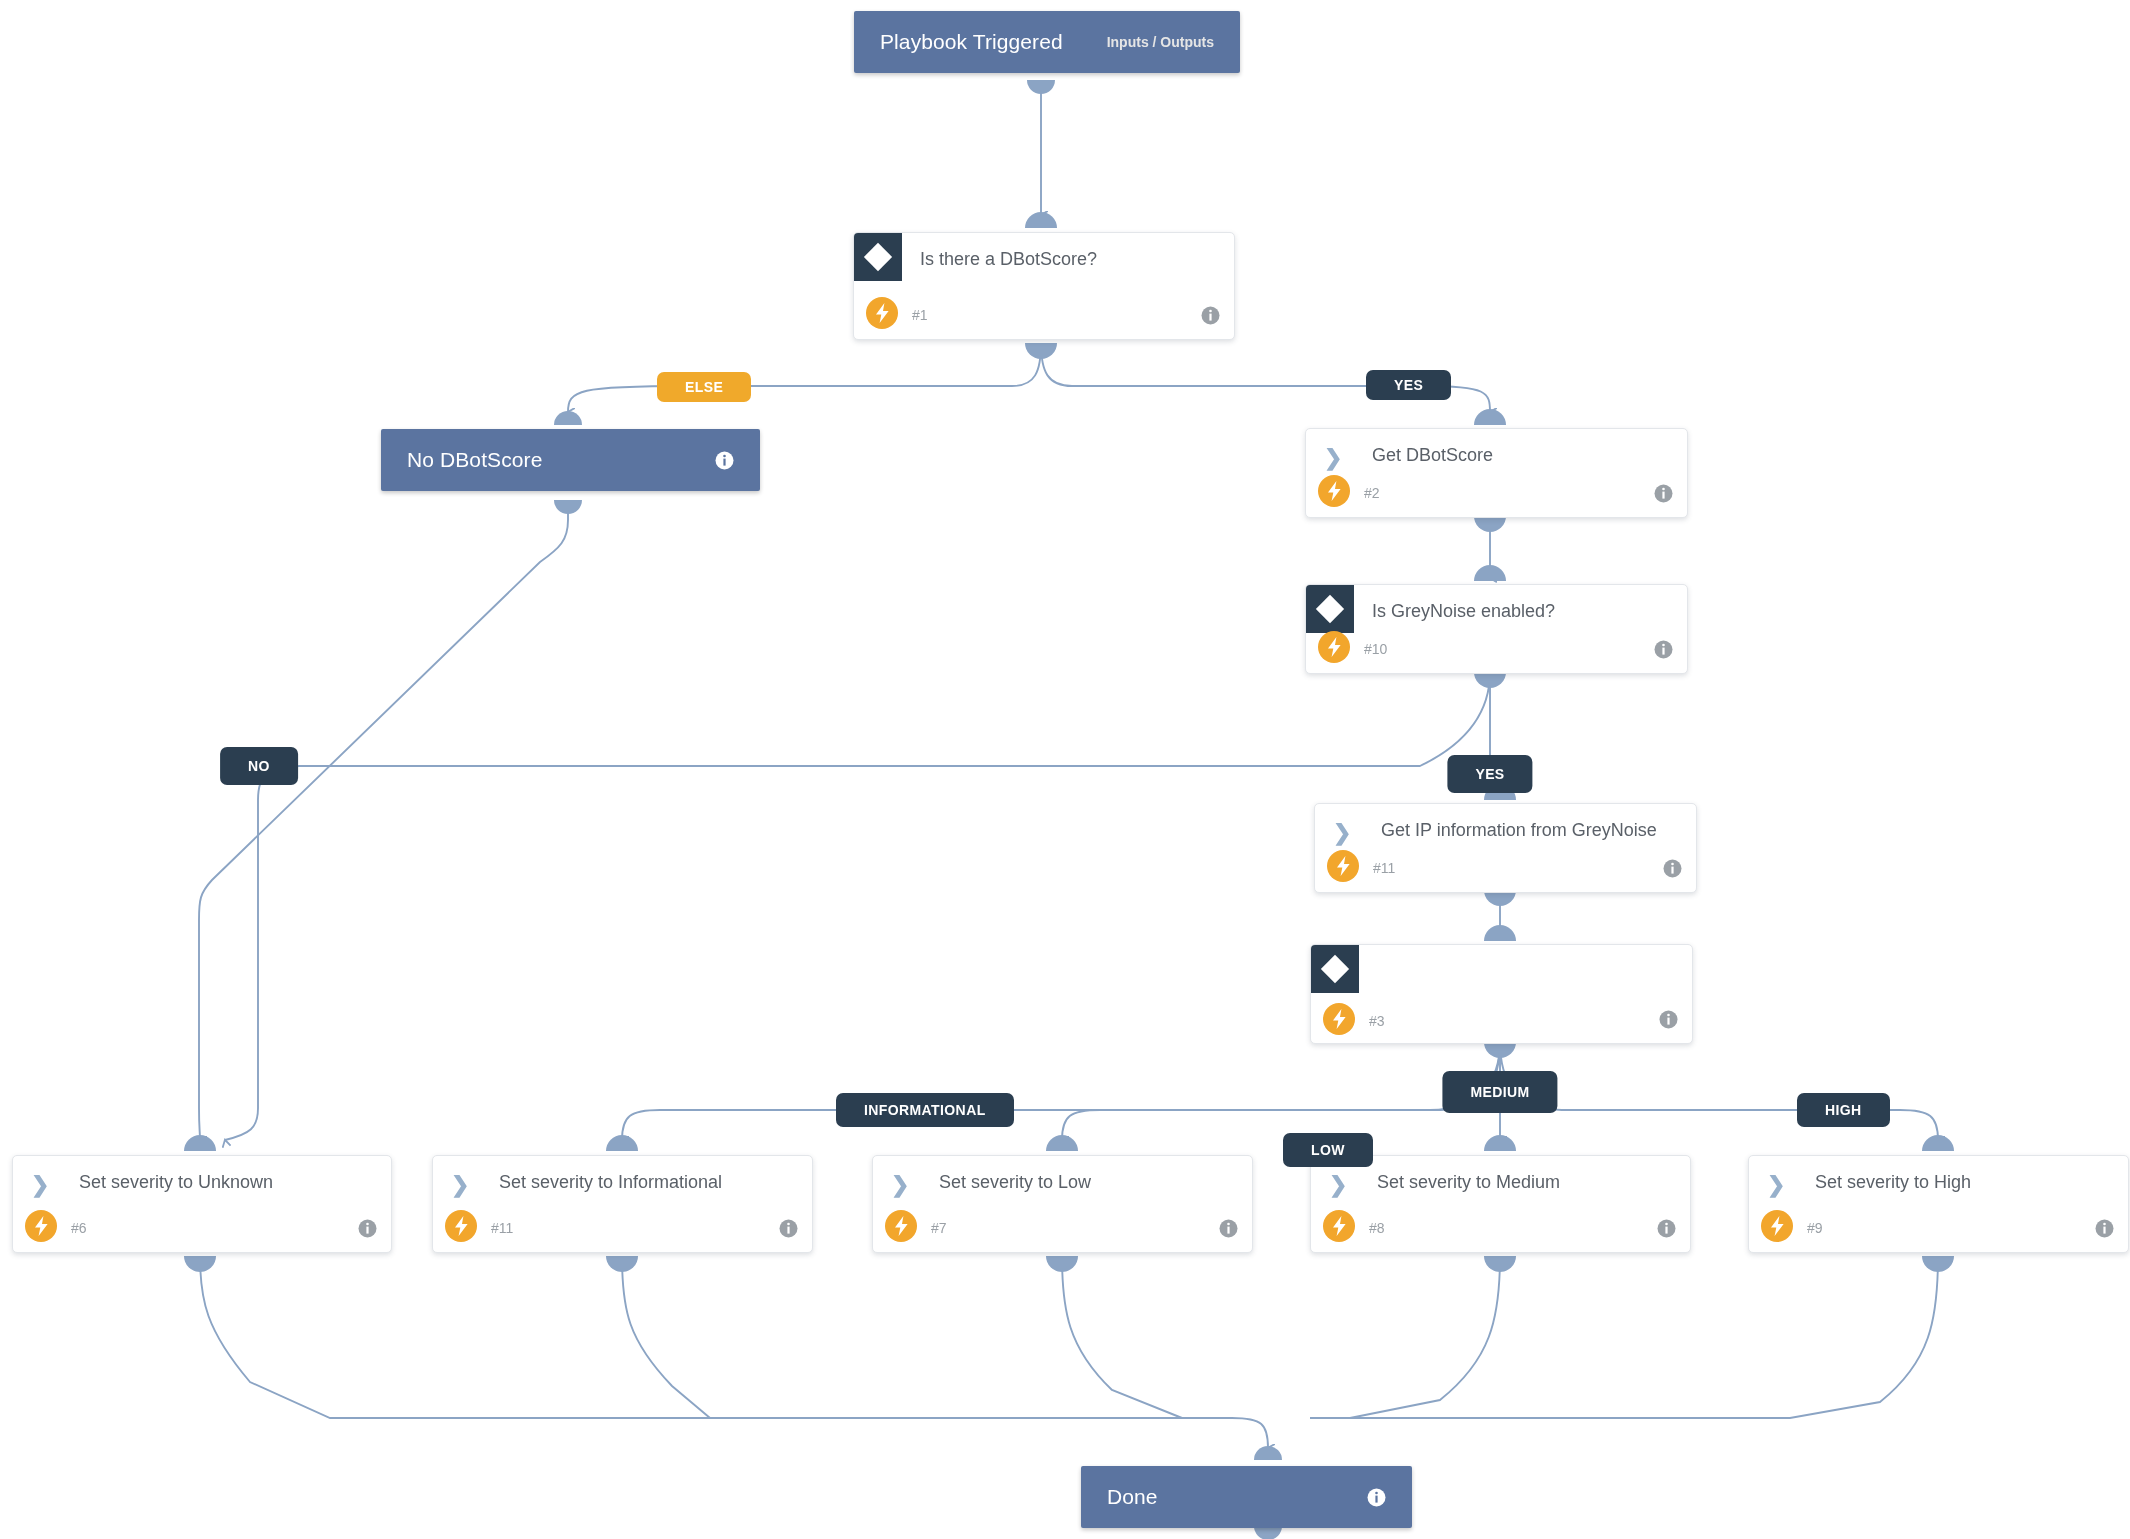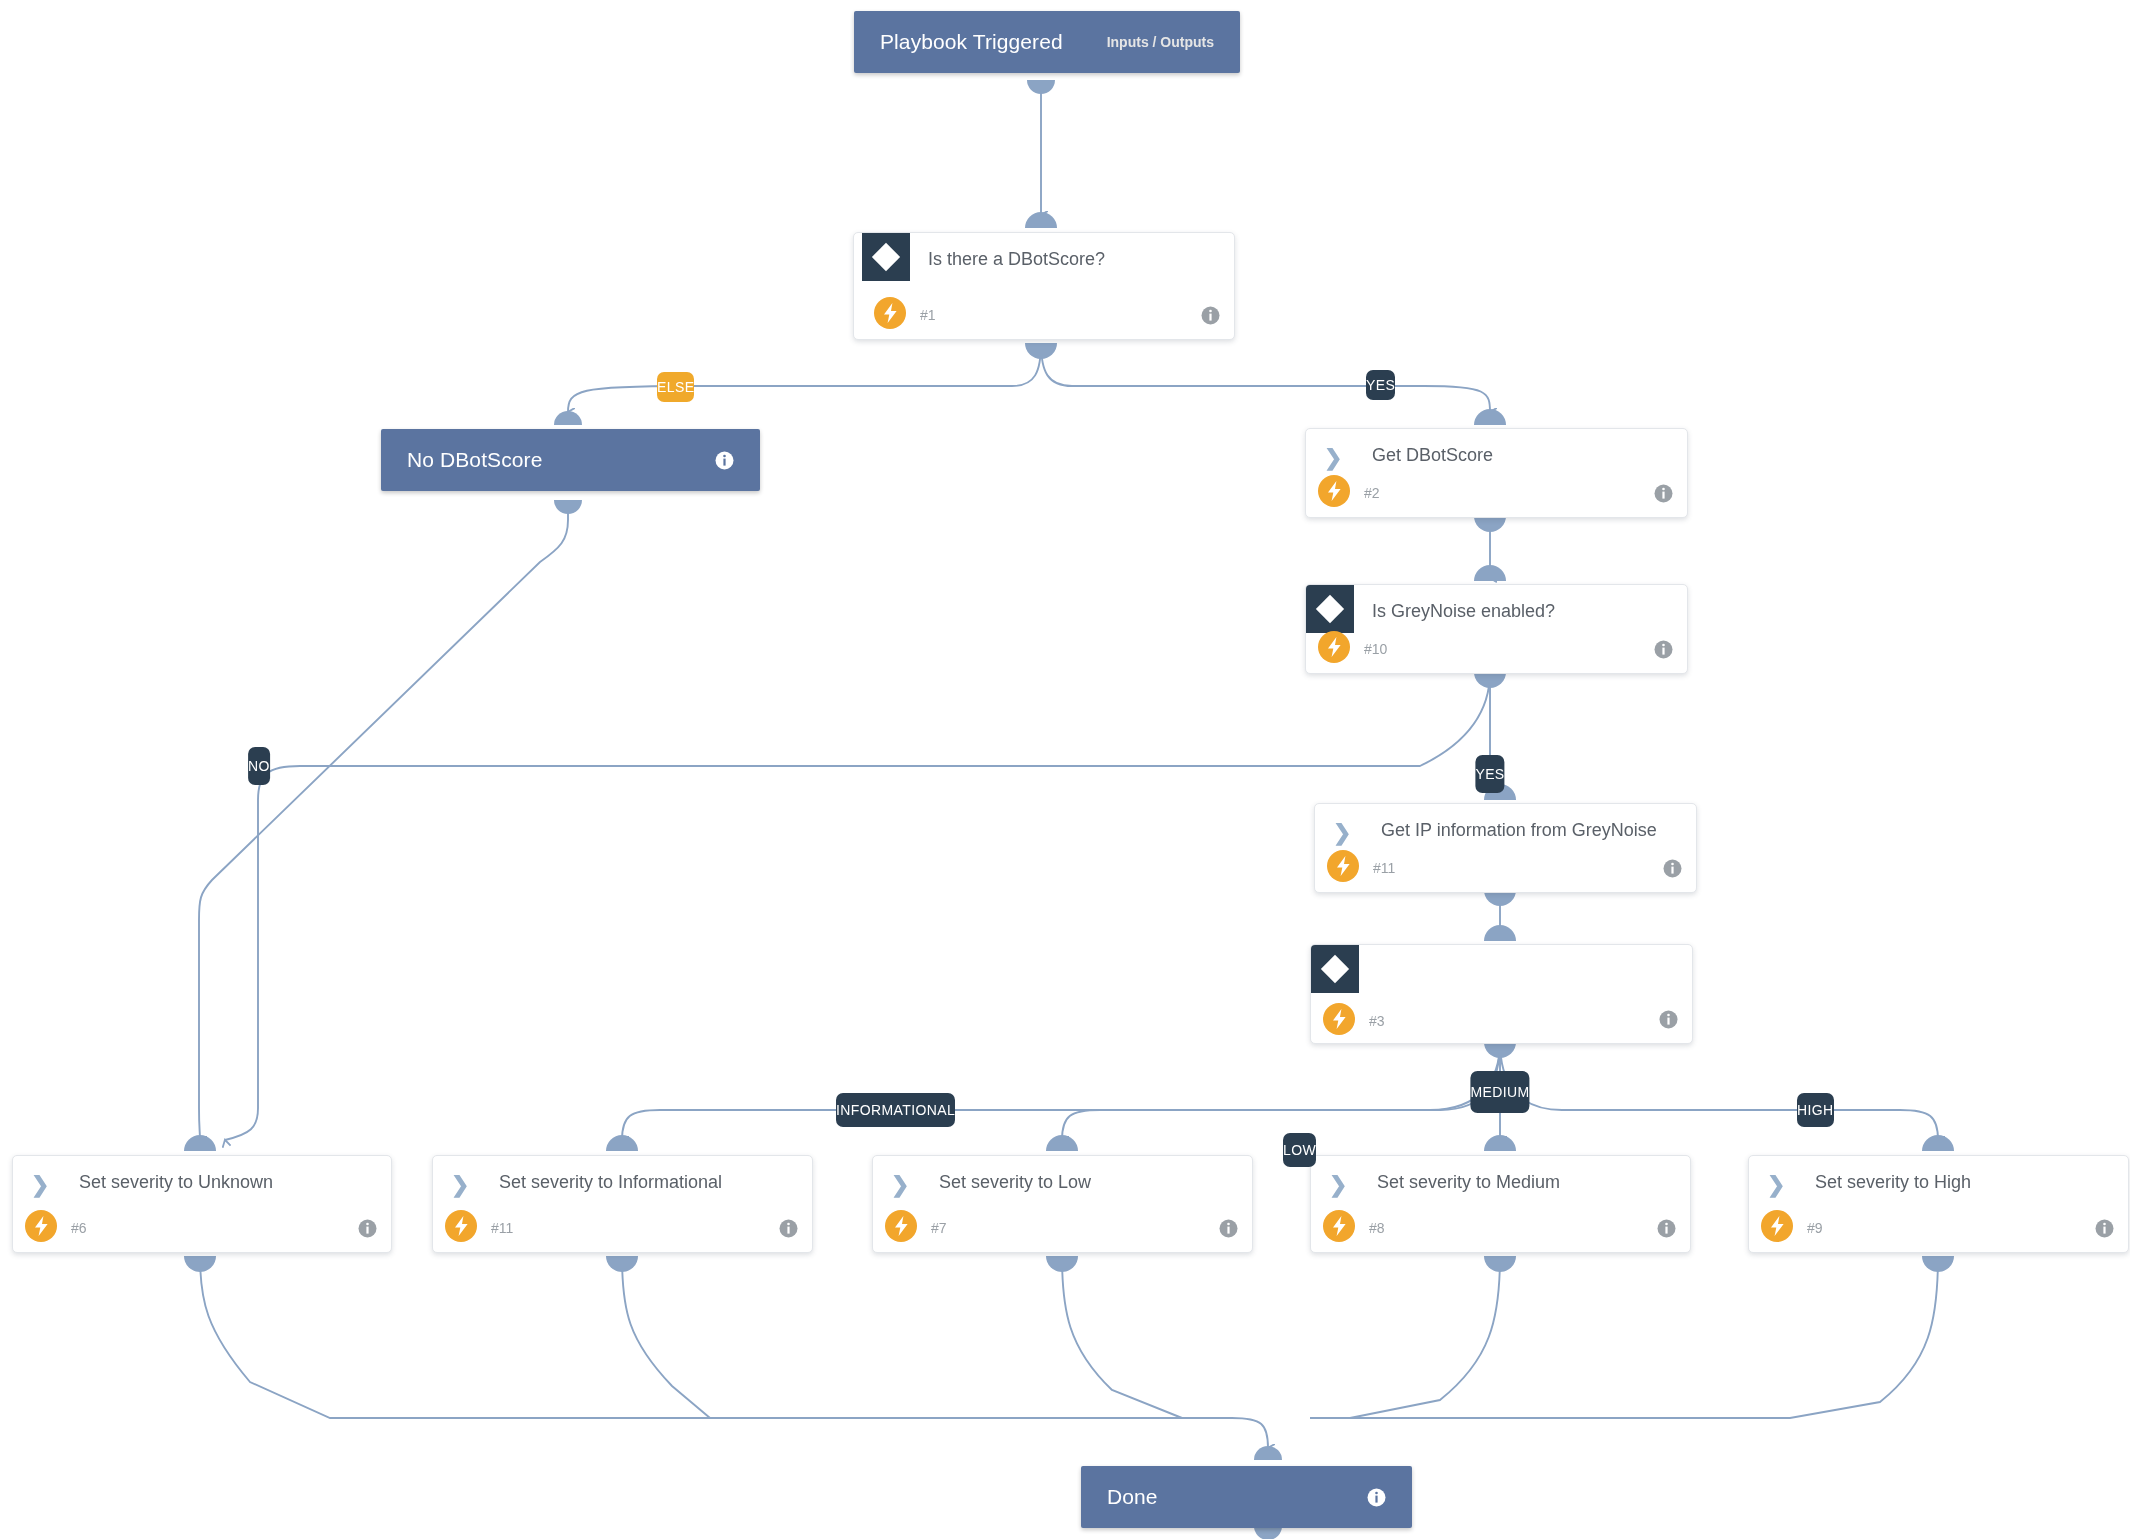--- a/index.html
+++ b/index.html
@@ -120,27 +120,27 @@
     bottom: 14px;
   }
 
   
   .blabel {
     position: absolute;
     background: #2b3e50;
     color: #ffffff;
     border-radius: 7px;
     font-size: 14px;
-    font-weight: normal;
+    font-weight: bold;
     letter-spacing: .4px;
     display: flex;
     align-items: center;
     justify-content: center;
     height: 30px;
-    padding: 0 0;
+    padding: 0 28px;
     z-index: 4;
     white-space: nowrap;
   }
   .blabel.amber { background: #f0a92b; }
 
   
   .infoicon { display: block; }
 </style>
 </head>
 <body>
@@ -231,21 +231,21 @@
       <path d="M1268,1460 m-14,0 a14,14 0 0 1 28,0 z"></path>
       <path d="M1268,1526 m-14,0 a14,14 0 0 0 28,0 z"></path>
     </g>
   </svg>
 
   <div class="pill" style="left:854px;top:11px;width:386px;height:62px;">
     <span class="pill-title">Playbook Triggered</span>
     <span class="pill-sub">Inputs / Outputs</span>
   </div>
 
-  <div class="card" style="left:853px;top:232px;width:382px;height:108px;padding-left:8px;">
+  <div class="card" style="left:853px;top:232px;width:382px;height:108px;">
     <div class="card-row">
       <div class="cond-badge">
         <div class="diamond"></div>
       </div>
       <div class="card-title">Is there a DBotScore?</div>
       <div class="bolt">
         <svg width="17" height="20" viewBox="0 0 17 20">
             <path d="M10.4,0 L2,11.5 L7.3,11.5 L5.6,20 L14.6,8 L9,8 Z" fill="#fff"></path>
           </svg>
       </div>

